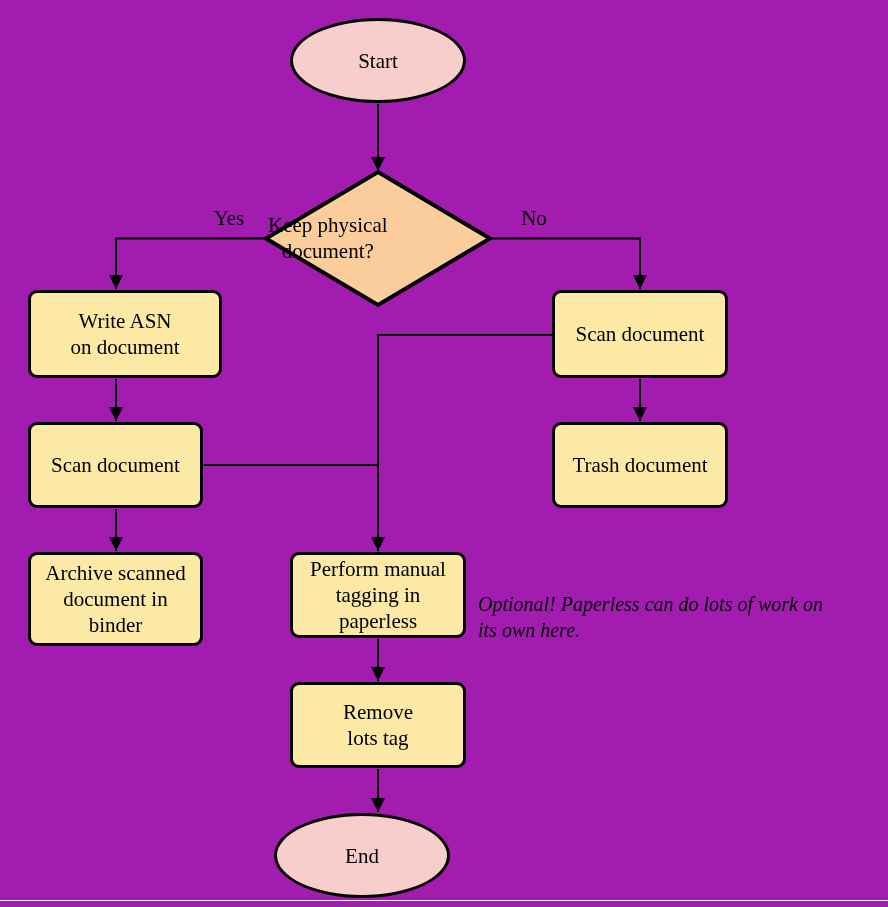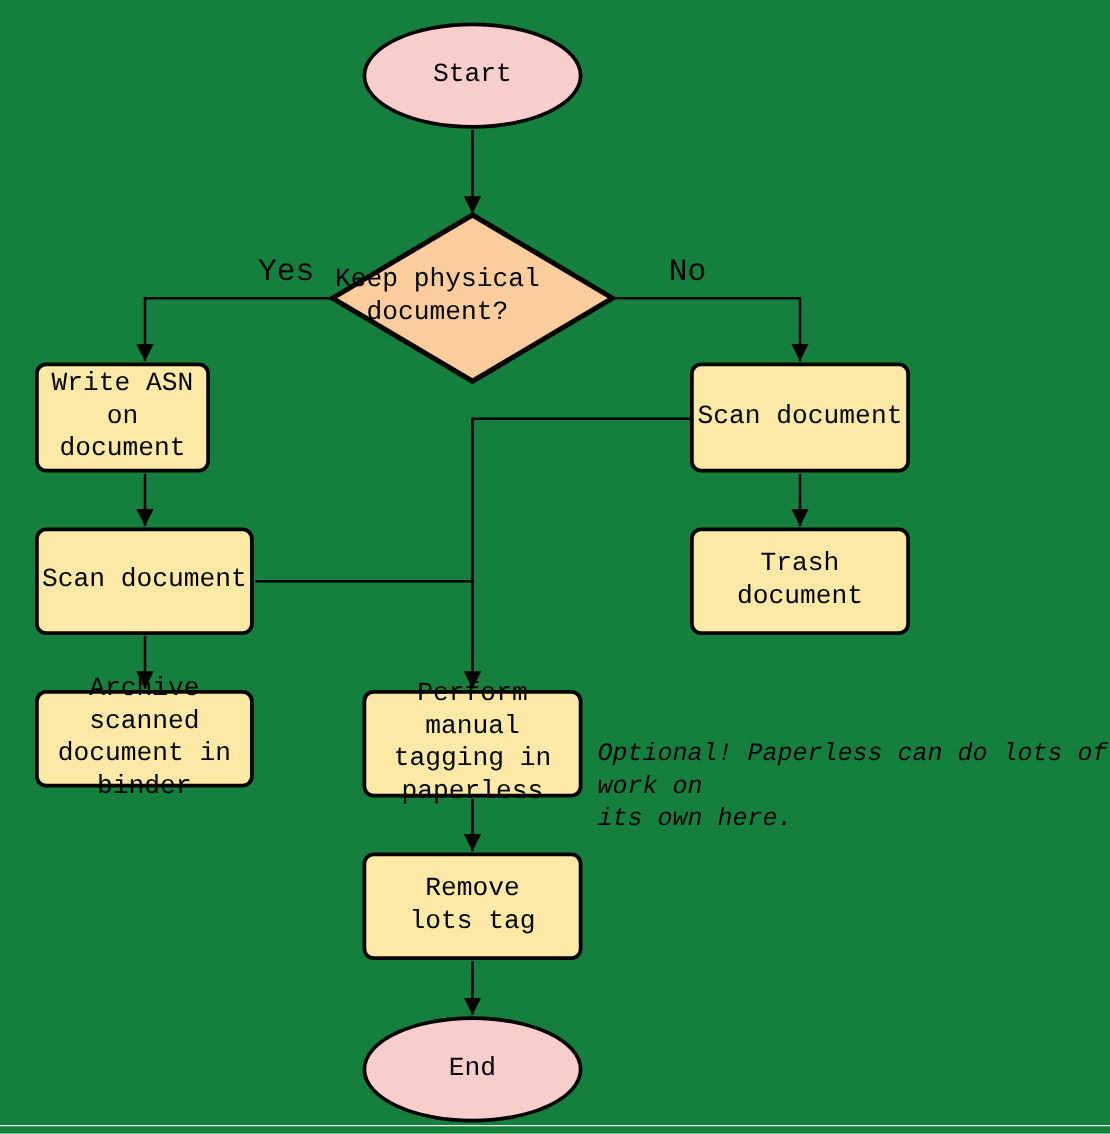--- a/index.html
+++ b/index.html
@@ -1,40 +1,40 @@
 <!DOCTYPE html>
 <html><head>
 <meta charset="utf-8">
 <style>
   html,body{margin:0;padding:0;background:#ffffff;}
   #canvas{
-    position:relative;width:888px;height:907px;background:#15803d;overflow:hidden;
-    font-family:Liberation Mono, monospace;color:#000;
+    position:relative;width:888px;height:907px;background:#a21caf;overflow:hidden;
+    font-family:Liberation Serif, serif;color:#000;
   }
   svg.edges{position:absolute;left:0;top:0;}
   .edge{stroke:#000;stroke-width:2;fill:none;marker-end:url(#arrowhead);}
   .edge.plain{marker-end:none;}
   .node{position:absolute;box-sizing:border-box;display:flex;align-items:center;justify-content:center;text-align:center;}
   .node-label{white-space:pre-line;font-size:21px;line-height:26px;color:#000;}
   .terminator{border:3px solid #000;border-radius:50%;background:#f8cecc;}
   .process{border:3px solid #000;border-radius:9px;background:#fce9a5;}
   #node-start{left:290px;top:18px;width:176px;height:85px;}
-  #node-end{left:290px;top:813px;width:176px;height:85px;}
-  #node-write-asn{left:28px;top:290px;width:140px;height:88px;}
+  #node-end{left:274px;top:813px;width:176px;height:85px;}
+  #node-write-asn{left:28px;top:290px;width:194px;height:88px;}
   #node-scan-left{left:28px;top:422px;width:175px;height:86px;}
-  #node-archive{left:28px;top:552px;width:175px;height:78px;}
+  #node-archive{left:28px;top:552px;width:175px;height:94px;}
   #node-scan-right{left:552px;top:290px;width:176px;height:88px;}
   #node-trash{left:552px;top:422px;width:176px;height:86px;}
   #node-tagging{left:290px;top:552px;width:176px;height:86px;}
   #node-remove-inbox{left:290px;top:682px;width:176px;height:86px;}
   #decision-label{left:268px;top:205px;width:220px;height:66px;position:absolute;
     display:flex;align-items:center;text-align:center;}
-  .edge-label{position:absolute;font-size:25px;line-height:22px;color:#000;text-align:center;}
+  .edge-label{position:absolute;font-size:21px;line-height:22px;color:#000;text-align:center;}
   #label-yes{left:203px;top:207px;width:52px;}
-  #label-no{left:524px;top:207px;width:52px;}
+  #label-no{left:508px;top:207px;width:52px;}
   #side-note{position:absolute;left:478px;top:591px;width:420px;
     font-size:20px;line-height:26px;font-style:italic;white-space:pre-line;color:#000;}
   #bottom-divider{position:absolute;left:0;top:900px;width:888px;height:1px;background:#f1ebea;}
 </style>
 </head>
 <body>
 
 <div id="canvas">
 
   <svg class="edges" width="888" height="907">

